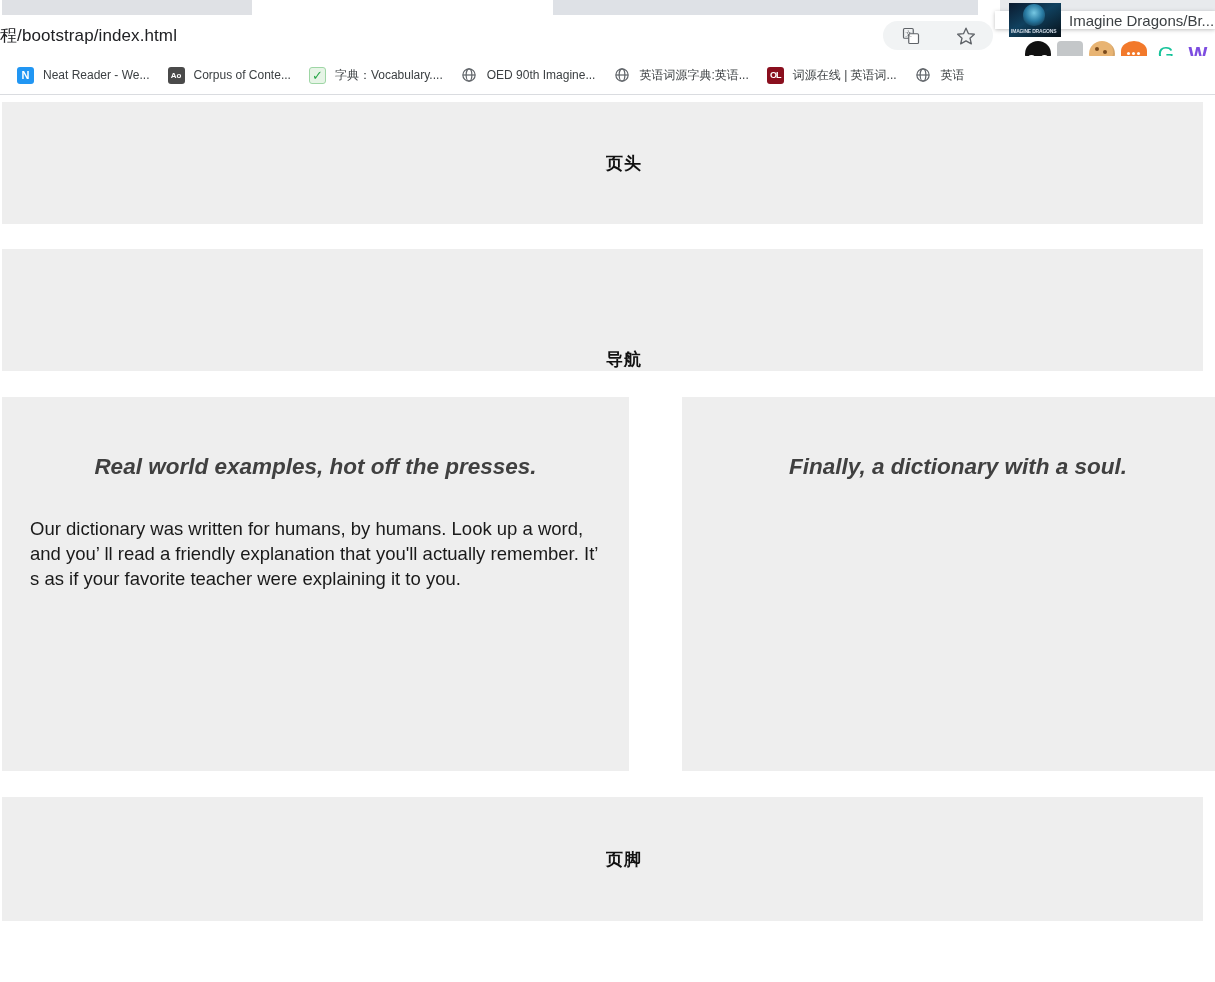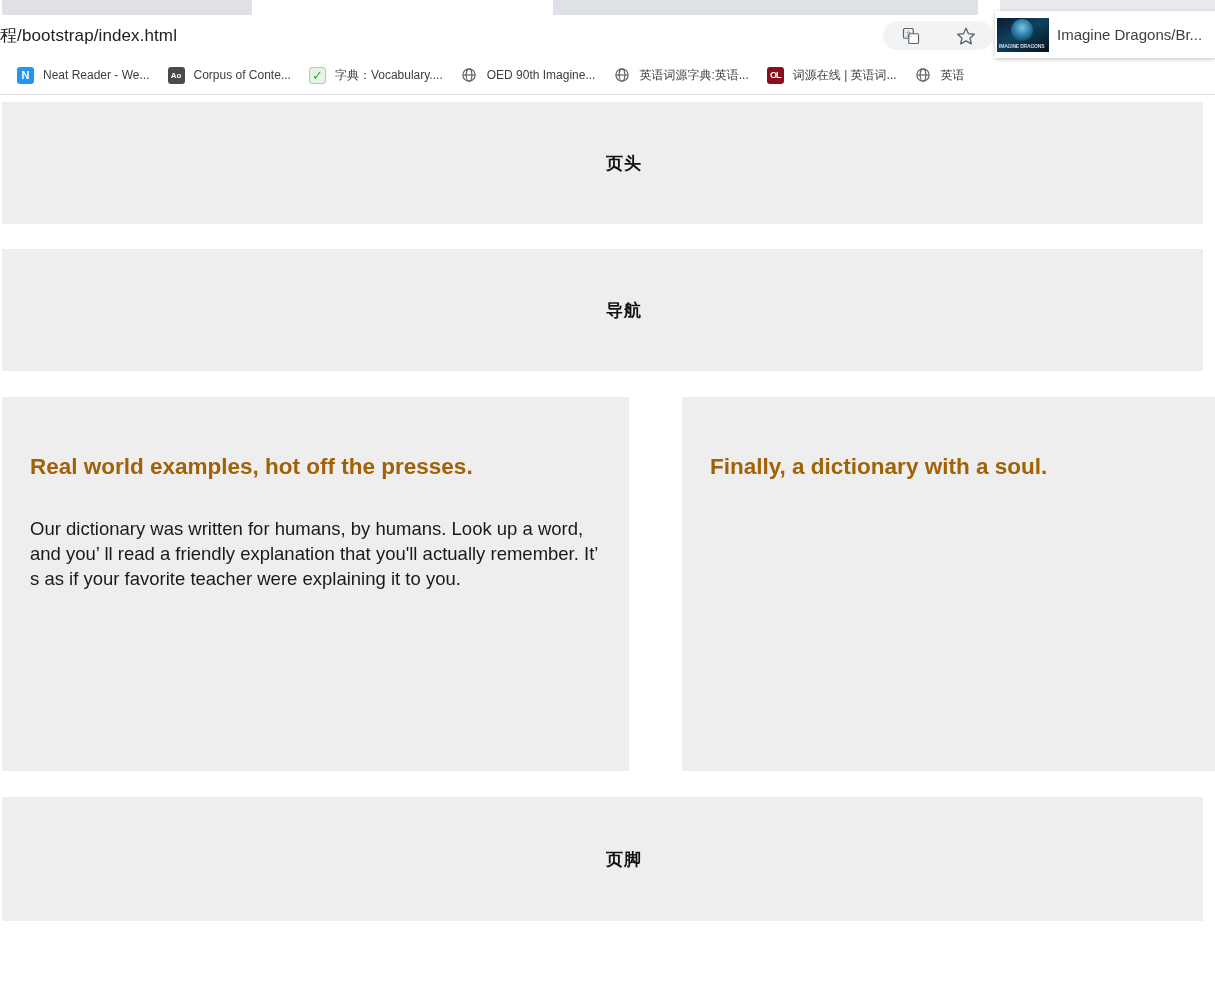--- a/index.html
+++ b/index.html
@@ -171,27 +171,27 @@
   #ext-wiz {
     color: #7d4de0;
     font-size: 20px;
     font-weight: bold;
   }
 
   
   #media-popup {
     position: absolute;
     top: -4px; right: 0px;
-    width: 220px; height: 47px;
+    width: 220px; height: 18px;
     background: #ffffff;
     box-shadow: 0 1px 4px rgba(0,0,0,.25);
     display: flex;
     align-items: center;
     gap: 8px;
-    padding-left: 2px;
+    padding-left: 14px;
     z-index: 30;
   }
   #media-art {
     width: 52px; height: 34px;
     background: linear-gradient(150deg,#0b1a2e 0%, #10415f 45%, #071018 100%);
     position: relative;
     flex: 0 0 auto;
     overflow: hidden;
   }
   #media-art-face {
@@ -291,42 +291,44 @@
     color: #111111;
     letter-spacing: 1px;
   }
   #header-block {
     top: 6px;
     height: 122px;
   }
   #nav-block {
     top: 153px;
     height: 122px;
+    align-items: flex-end;
   }
   #main-row {
     position: absolute;
     left: 2px; top: 301px;
     width: 1201px; height: 374px;
     display: flex;
     gap: 22px;
   }
   .col {
     background: #eeeeee;
     padding: 56px 28px 20px 28px;
     flex: 0 0 auto;
   }
   #col-left  { width: 627px; }
   #col-right { width: 552px; margin-left: 31px; }
   .col-title {
     margin: 0 0 36px 0;
     font-size: 22.5px;
     font-weight: bold;
-    color: #a16207;
-    text-align: left;
+    color: #404040;
+    text-align: center;
     line-height: 1.2;
+    font-style: italic;
   }
   .col-body {
     margin: 0;
     font-size: 18.5px;
     line-height: 25px;
     color: #1a1a1a;
   }
   #footer-block {
     top: 701px;
     height: 124px;

